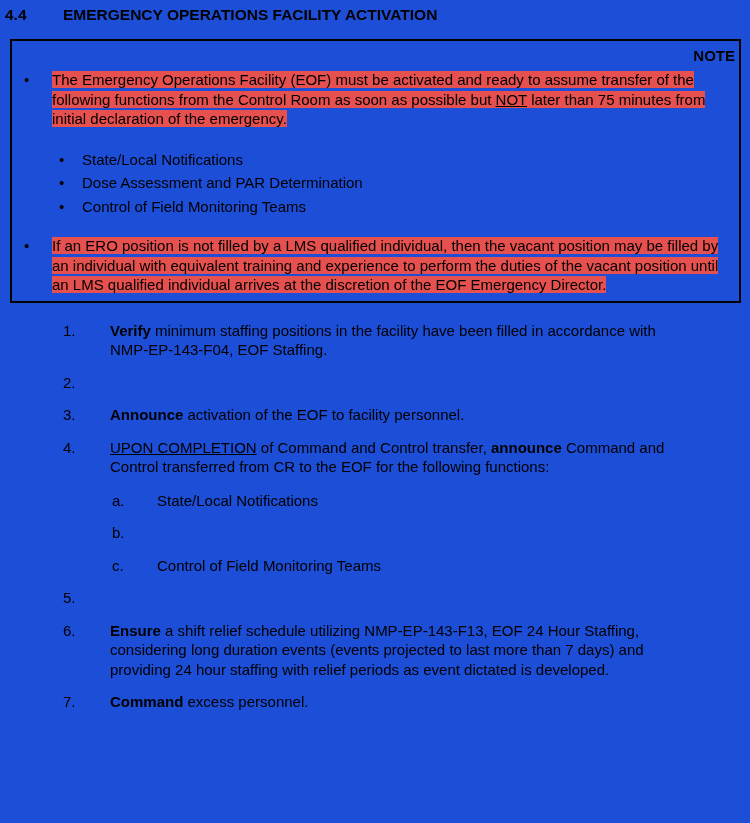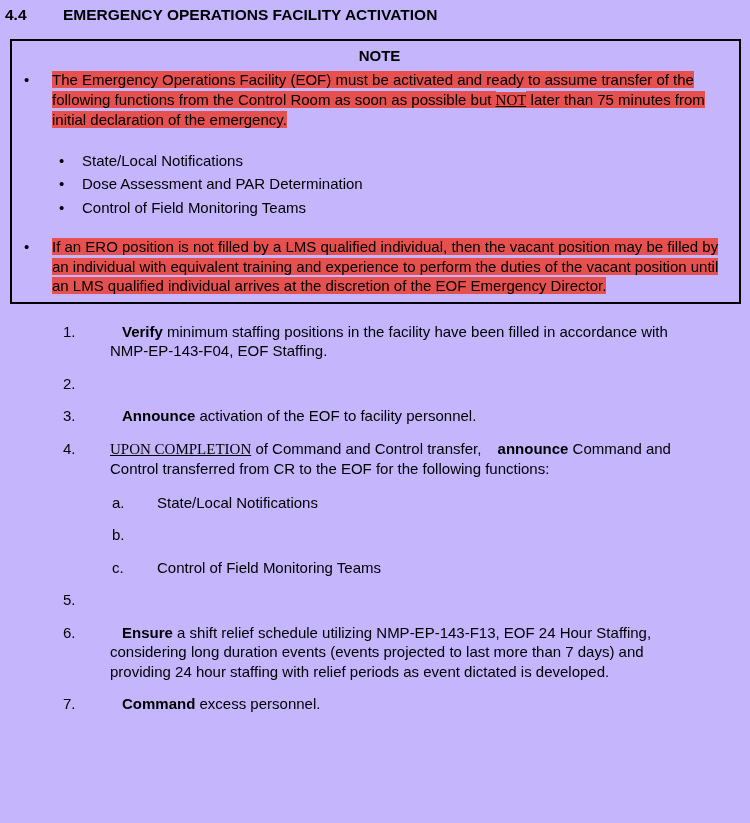--- a/index.html
+++ b/index.html
@@ -2,53 +2,53 @@
 <html style="--hl: #e6504f;"><head>
 <meta charset="utf-8">
 <style>
   :root { --hl: #e6504f; }
   * { box-sizing: border-box; }
   html, body { margin: 0; padding: 0; background: #ffffff; }
   .page {
     position: relative;
     width: 750px;
     height: 823px;
-    background: #c4b5fd;
+    background: #1d4ed8;
     color: #000000;
     font-family: "Liberation Sans", sans-serif;
     font-size: 15px;
     line-height: 19.5px;
     overflow: hidden;
   }
   .heading {
     display: flex;
     padding: 5px 0 0 5px;
     font-weight: bold;
     font-size: 15.5px;
   }
   .sec-num { width: 58px; flex: none; }
   .note-box {
     margin: 14px 9px 0 10px;
     border: 2px solid #000000;
     padding: 5px 4px 6px 12px;
   }
   .note-title {
-    text-align: center;
+    text-align: right;
     font-weight: bold;
     margin-bottom: 5px;
   }
   .bullet-row { display: flex; }
   .marker { width: 28px; flex: none; }
   .bullet-text { flex: 1; }
   .sub-list { margin: 21px 0 20px 35px; }
   .sub-row { display: flex; margin-bottom: 4px; }
   .sub-row .marker { width: 23px; }
   .hl { background: var(--hl); margin-top: 41px; }
-  .u { text-decoration: underline; font-family: Liberation Serif, serif; }
-  .b { font-weight: bold; margin-left: 12px; }
+  .u { text-decoration: underline; }
+  .b { font-weight: bold; }
   .steps { margin: 18px 0 0 63px; }
   .step { display: flex; margin-bottom: 13px; }
   .step-num { width: 47px; flex: none; }
   .step-body { width: 570px; }
   .substeps { margin: 14px 0 0 2px; }
   .substep { display: flex; margin-bottom: 13px; }
   .substep:last-child { margin-bottom: 0; }
   .substep-letter { width: 45px; flex: none; }
 </style>
 </head>

